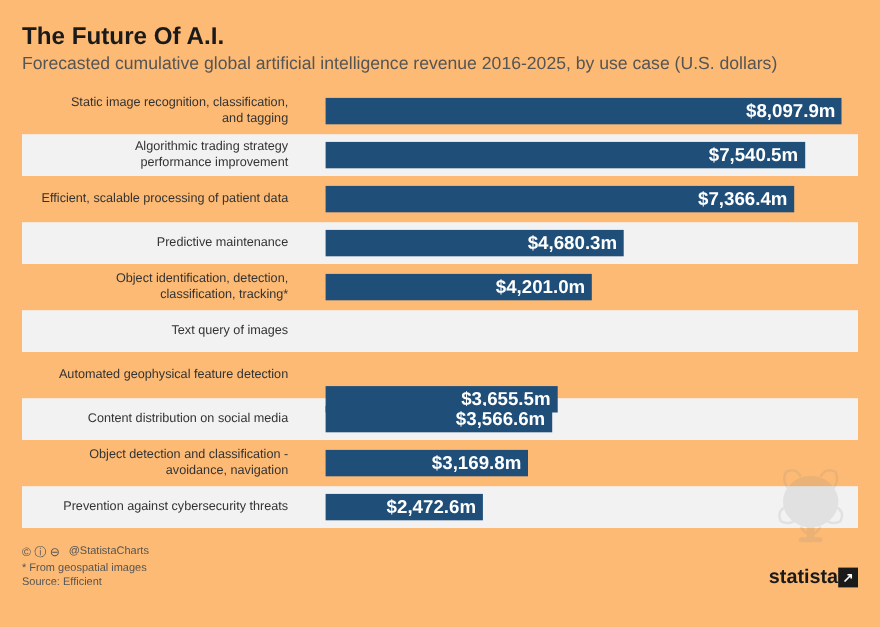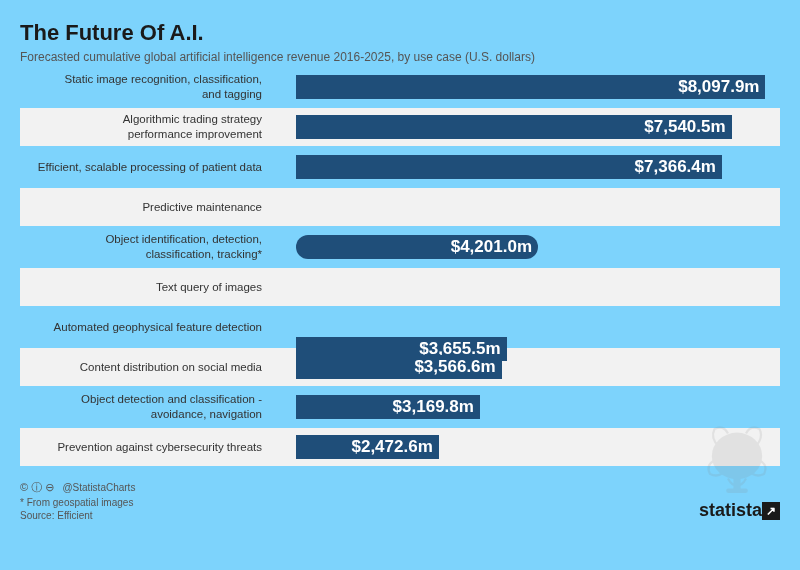--- a/index.html
+++ b/index.html
@@ -6,34 +6,34 @@
     body {
       font-family: Arial, sans-serif;
       background: #fff;
       width: 800px;
       height: 570px;
       overflow: hidden;
     }
     .container {
       width: 800px;
       height: 570px;
-      background: #7dd3fc;
+      background: #fdba74;
       padding: 20px 20px 10px 20px;
       position: relative;
     }
     .title {
       font-size: 22px;
       font-weight: bold;
       color: #1a1a1a;
       margin-bottom: 4px;
     }
     .subtitle {
-      font-size: 12px;
+      font-size: 16px;
       color: #555;
-      margin-bottom: 4px;
+      margin-bottom: 14px;
     }
     .chart-area {
       display: flex;
       flex-direction: column;
       gap: 2px;
     }
     .bar-row {
       display: flex;
       align-items: center;
       height: 38px;
@@ -148,25 +148,30 @@
       <div class="bar-row">
         <div class="label">Efficient, scalable processing of patient data</div>
         <div class="bar-container">
           <div class="bar" style="width: 88%;">
             <span class="bar-value">$7,366.4m</span>
           </div>
         </div>
       </div>
       <div class="bar-row alt">
         <div class="label">Predictive maintenance</div>
+        <div class="bar-container">
+          <div class="bar" style="width: 56%;">
+            <span class="bar-value">$4,680.3m</span>
+          </div>
+        </div>
       </div>
       <div class="bar-row">
         <div class="label">Object identification, detection,<br>classification, tracking*</div>
         <div class="bar-container">
-          <div class="bar" style="width: 50%; border-radius: 12px;">
+          <div class="bar" style="width: 50%;">
             <span class="bar-value">$4,201.0m</span>
           </div>
         </div>
       </div>
       <div class="bar-row alt">
         <div class="label">Text query of images</div>
       </div>
       <div class="bar-row">
         <div class="label">Automated geophysical feature detection</div>
         <div class="bar-container">

